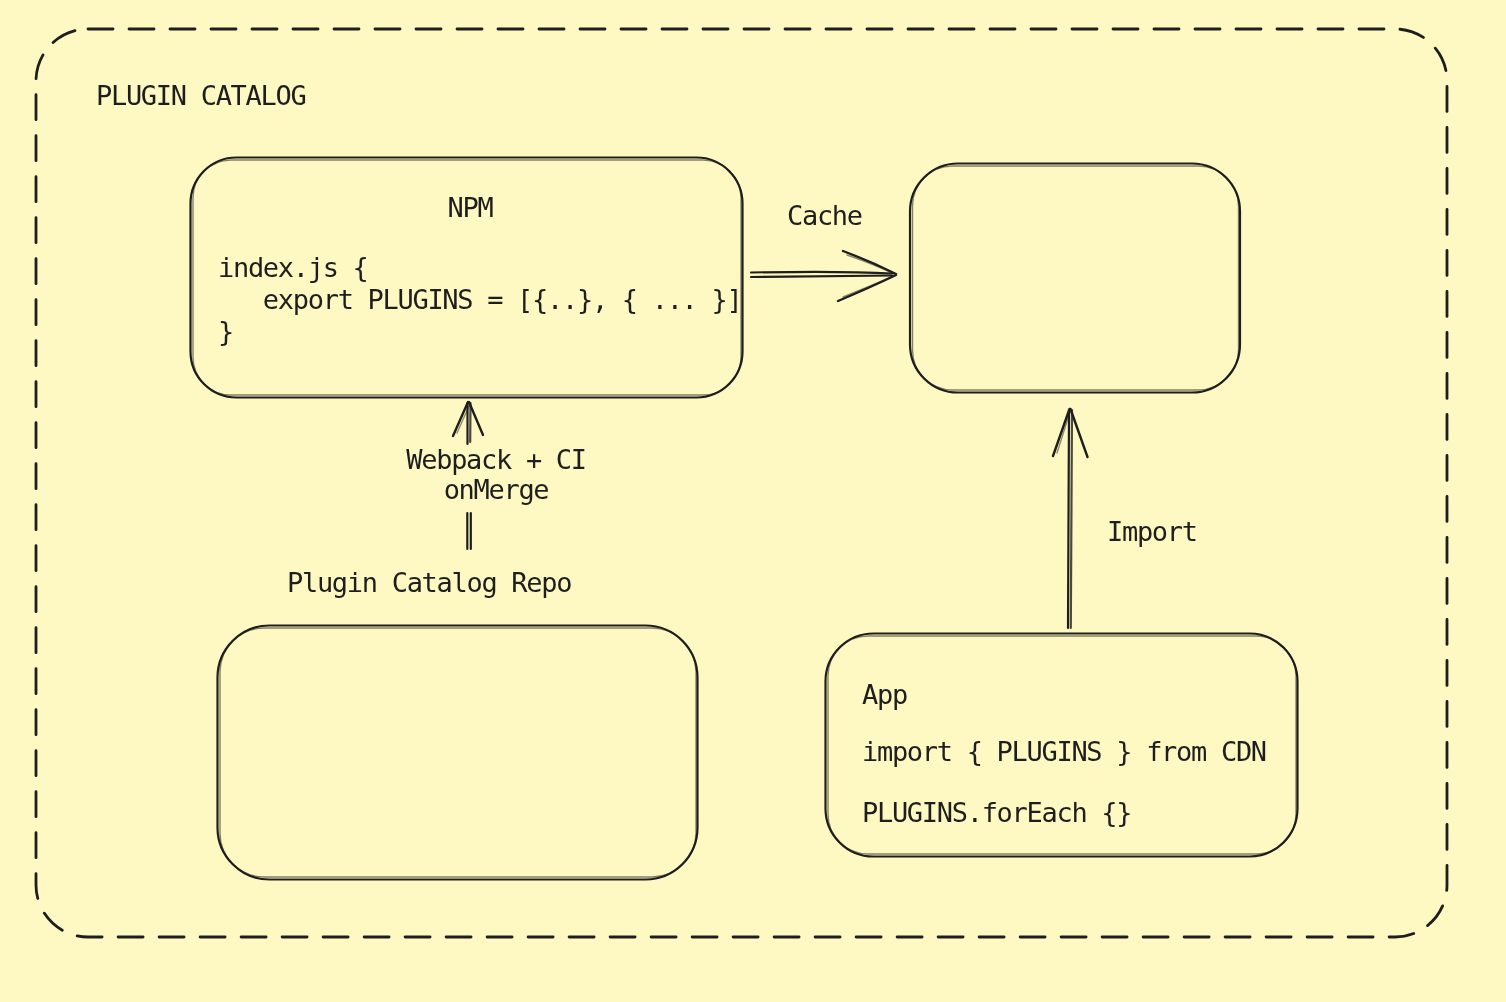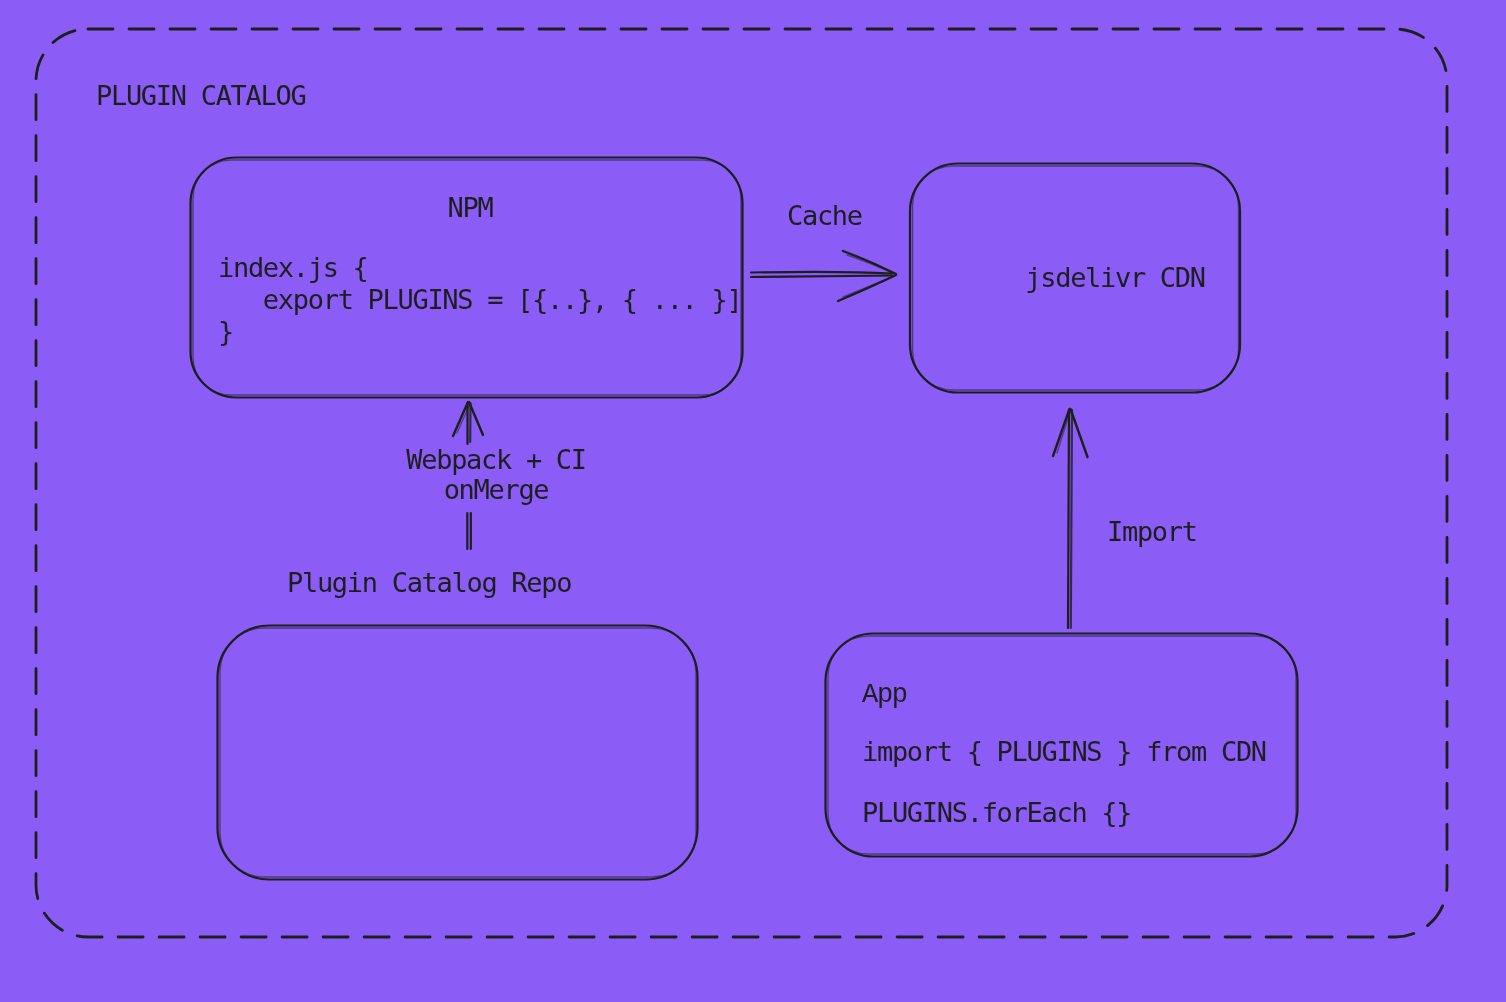--- a/index.html
+++ b/index.html
@@ -1,20 +1,20 @@
 <!DOCTYPE html>
 <html><head>
 <meta charset="utf-8">
 <style>
   html, body { margin: 0; padding: 0; background: #ffffff; }
   .canvas {
     position: relative;
     width: 1506px;
     height: 1002px;
-    background: #8b5cf6;
+    background: #fef9c3;
     font-family: "DejaVu Sans Mono", "Liberation Mono", monospace;
     color: #1e1e1e;
     overflow: hidden;
   }
   svg.layer {
     position: absolute;
     left: 0; top: 0;
     width: 1506px; height: 1002px;
   }
   svg.layer * { vector-effect: non-scaling-stroke; }
@@ -89,29 +89,28 @@
   <div class="txt" style="left:96px; top:80px;">PLUGIN CATALOG</div>
 
   <div class="txt ctr" style="left:190px; top:192px; width:480px;">NPM</div>
 
   <div class="txt" style="left:218px; top:252px;">index.js {
    export PLUGINS = [{..}, { ... }]
 }</div>
 
   <div class="txt" style="left:787px; top:200px;">Cache</div>
 
-  <div class="txt ctr" style="left:910px; top:262px; width:330px;">jsdelivr CDN</div>
 
   <div class="txt ctr lh30" style="left:308px; top:445px; width:296px;">Webpack + CI
 onMerge</div>
 
   <div class="txt" style="left:287px; top:567px;">Plugin Catalog Repo</div>
 
 
-  <div class="txt" style="left:862px; top:679px;font-family:Liberation Mono, monospace;">App</div>
+  <div class="txt" style="left:862px; top:679px;">App</div>
 
   <div class="txt" style="left:862px; top:736px;">import { PLUGINS } from CDN</div>
 
   <div class="txt" style="left:862px; top:797px;">PLUGINS.forEach {}</div>
 
   <div class="txt" style="left:1107px; top:516px;">Import</div>
 
 </div>
 
 </body></html>

